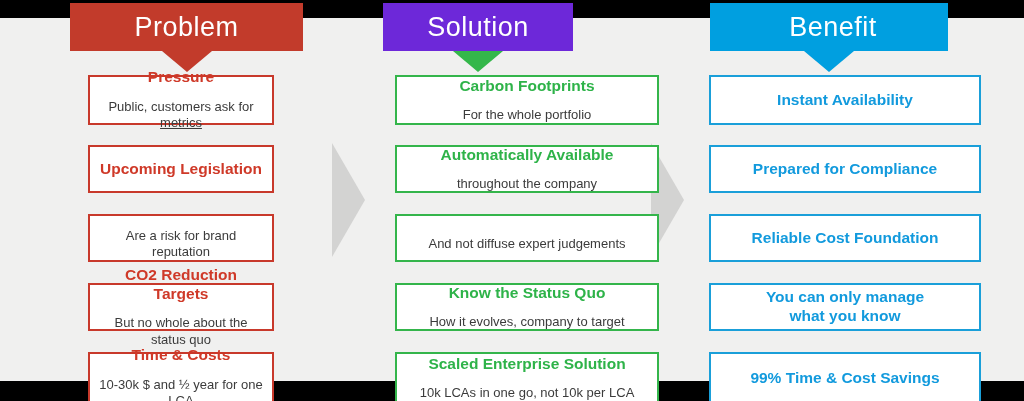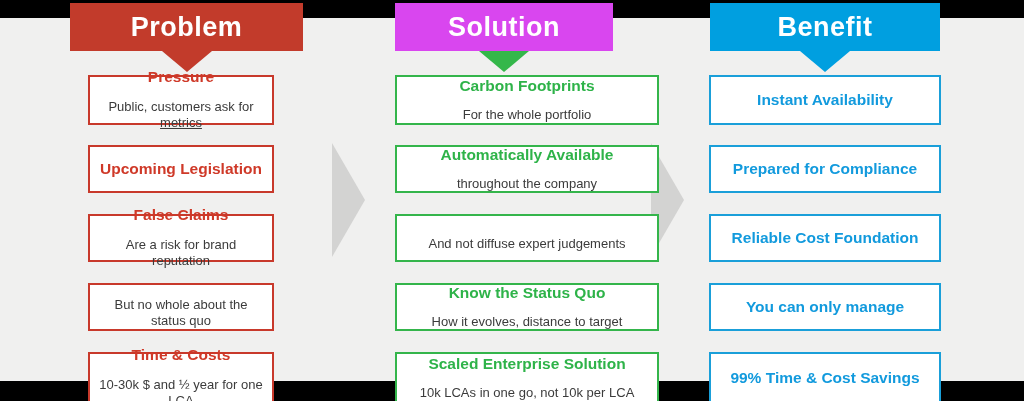--- a/index.html
+++ b/index.html
@@ -8,43 +8,43 @@
     background:#f0f0ef;font-family:"Liberation Sans",sans-serif;
   }
   .bar{position:absolute;left:0;width:1024px;background:#000;z-index:0;}
   .bar-top{top:0;height:18px;}
   .bar-bottom{top:381px;height:20px;}
 
   
   .banner{
     position:absolute;top:3px;height:48px;z-index:4;
     display:flex;align-items:center;justify-content:center;
-    color:#fff;font-weight:bold;font-size:27px;letter-spacing:.5px;
+    color:#fff;font-weight:normal;font-size:27px;letter-spacing:.5px;
   }
   .banner .notch{
     position:absolute;top:48px;left:50%;transform:translateX(-50%);
     width:0;height:0;border-left:25px solid transparent;border-right:25px solid transparent;
     border-top-width:21px;border-top-style:solid;
   }
   .col-problem  .banner{left:70px;width:233px;background:#c23b2b;}
   .col-problem  .banner .notch{border-top-color:#c23b2b;}
-  .col-solution .banner{left:395px;width:218px;background:#d946ef;}
+  .col-solution .banner{left:383px;width:190px;background:#6d28d9;}
   .col-solution .banner .notch{border-top-color:#34b74a;}
-  .col-benefit  .banner{left:710px;width:230px;background:#009fe0;}
+  .col-benefit  .banner{left:710px;width:230px;background:#009fe0;padding-left:8px;}
   .col-benefit  .banner .notch{border-top-color:#009fe0;}
 
   
   .box{
     position:absolute;background:#fff;border:2px solid;z-index:3;
     display:flex;flex-direction:column;align-items:center;justify-content:center;
     text-align:center;box-sizing:border-box;padding:2px 6px;
   }
   .col-problem  .box{left:88px;width:186px;border-color:#c8392b;}
   .col-solution .box{left:395px;width:264px;border-color:#34b54b;}
-  .col-benefit  .box{left:709px;width:232px;border-color:#1a9fd9;}
+  .col-benefit  .box{left:709px;width:272px;border-color:#1a9fd9;}
   .row1{top:75px;height:50px;}
   .row2{top:145px;height:48px;}
   .row3{top:214px;height:48px;}
   .row4{top:283px;height:48px;}
   .row5{top:352px;height:52px;}
 
   .box .title{font-weight:bold;font-size:15.5px;line-height:1.2;}
   .col-problem  .box .title{color:#cf3928;}
   .col-solution .box .title{color:#2eb349;}
   .col-benefit  .box .title{color:#129add;}
@@ -77,24 +77,24 @@
       <span class="notch"></span>
     </div>
     <div class="box row1">
       <div class="title">Pressure</div>
       <div class="subtitle"><span>Public, customers ask for</span> <span class="underlined">metrics</span></div>
     </div>
     <div class="box row2">
       <div class="title">Upcoming Legislation</div>
     </div>
     <div class="box row3">
-      <div class="title">False Claims</div>
       <div class="subtitle">Are a risk for brand reputation</div>
     </div>
     <div class="box row4">
+      <div class="title">CO2 Reduction Targets</div>
       <div class="subtitle">But no whole about the status quo</div>
     </div>
     <div class="box row5">
       <div class="title">Time &amp; Costs</div>
       <div class="subtitle">10-30k $ and ½ year for one LCA</div>
     </div>
   </div>
 
   <div class="col-solution">
     <div class="banner">
@@ -107,21 +107,21 @@
     </div>
     <div class="box row2">
       <div class="title">Automatically Available</div>
       <div class="subtitle">throughout the company</div>
     </div>
     <div class="box row3">
       <div class="subtitle">And not diffuse expert judgements</div>
     </div>
     <div class="box row4">
       <div class="title">Know the Status Quo</div>
-      <div class="subtitle">How it evolves, distance to target</div>
+      <div class="subtitle">How it evolves, company to target</div>
     </div>
     <div class="box row5">
       <div class="title">Scaled Enterprise Solution</div>
       <div class="subtitle">10k LCAs in one go, not 10k per LCA</div>
     </div>
   </div>
 
   <div class="col-benefit">
     <div class="banner">
       <span>Benefit</span>
@@ -131,19 +131,20 @@
       <div class="title">Instant Availability</div>
     </div>
     <div class="box row2">
       <div class="title">Prepared for Compliance</div>
     </div>
     <div class="box row3">
       <div class="title">Reliable Cost Foundation</div>
     </div>
     <div class="box row4">
       <div class="title">You can only manage</div>
+      <div class="title">what you know</div>
     </div>
     <div class="box row5">
       <div class="title">99% Time &amp; Cost Savings</div>
     </div>
   </div>
 
 </div>
 
 </body></html>

